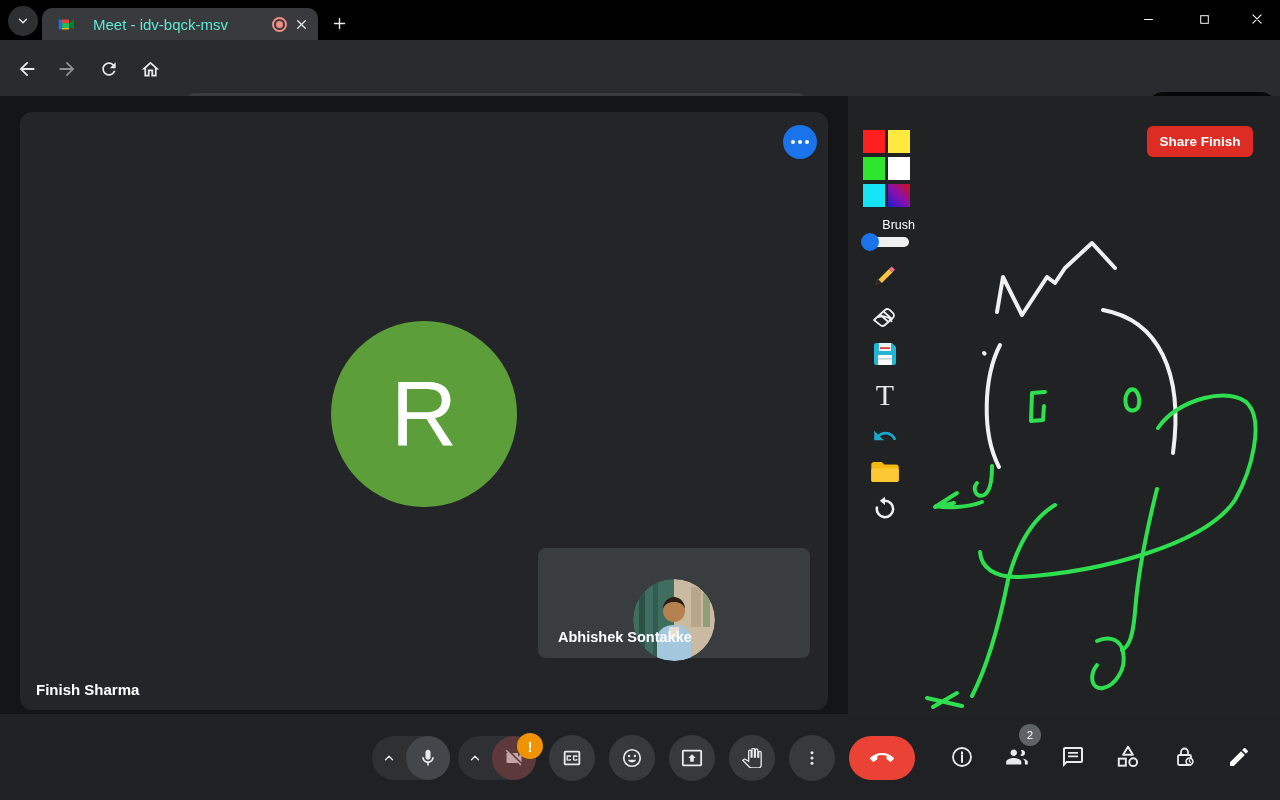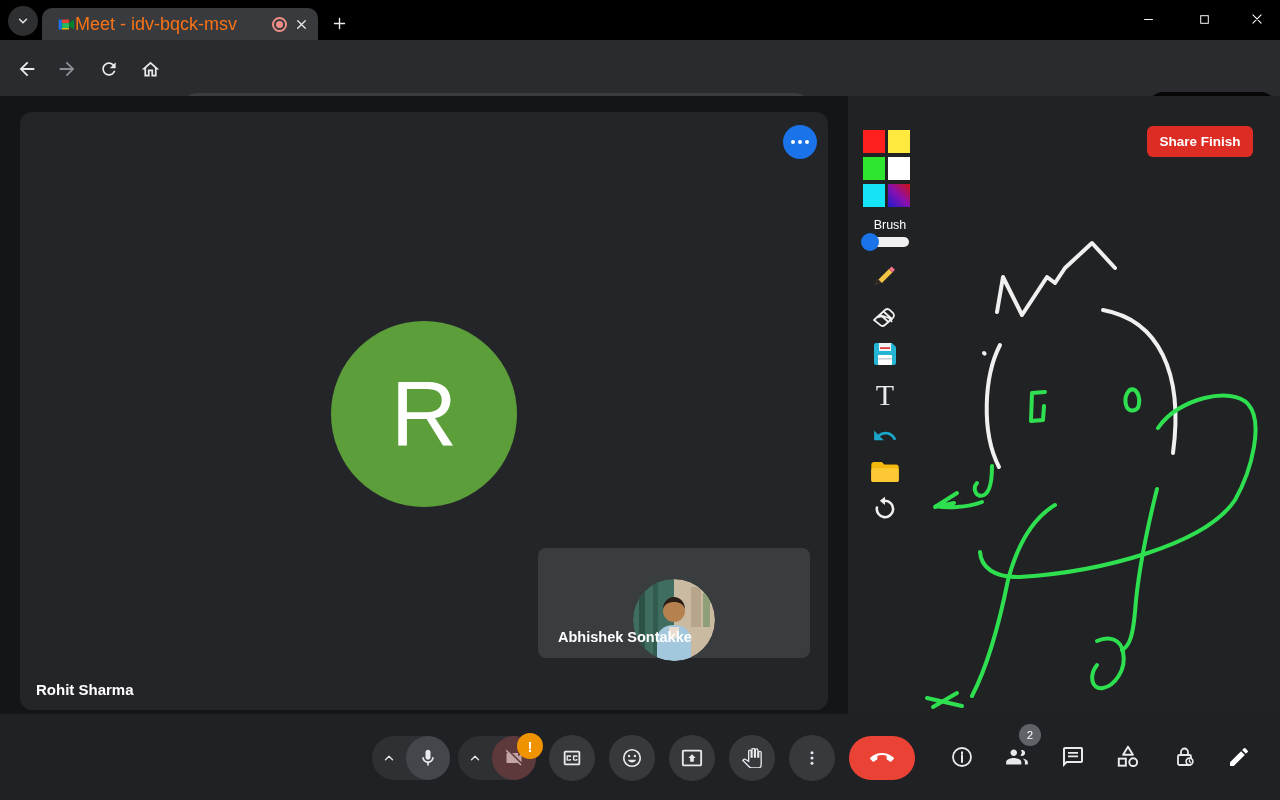--- a/index.html
+++ b/index.html
@@ -8,21 +8,21 @@
   #app { position:relative; width:1280px; height:800px; background:#000; }
   .abs { position:absolute; }
   svg { display:block; }
 
   
   .titlebar { left:0; top:0; width:1280px; height:40px; background:#000; }
   .tabsearch { left:8px; top:6px; width:30px; height:30px; border-radius:50%;
                background:#2e2f31; display:flex; align-items:center; justify-content:center; }
   .tab { left:42px; top:8px; width:276px; height:32px; background:#393a3d;
          border-radius:10px 10px 0 0; display:flex; align-items:center; padding:0 10px 0 16px; }
-  .tab-title { color:#f97316; font-size:18px; margin-left:0; flex:1;
+  .tab-title { color:#5eead4; font-size:15px; margin-left:18px; flex:1;
                white-space:nowrap; overflow:hidden; }
   .rec-dot { width:15px; height:15px; border-radius:50%; border:2px solid #ee8e86;
              display:flex; align-items:center; justify-content:center; margin-right:8px; }
   .rec-dot i { width:7px; height:7px; border-radius:50%; background:#ee8e86; }
   .newtab { left:326px; top:10px; width:26px; height:26px; display:flex;
             align-items:center; justify-content:center; }
   .wctl { top:0; width:46px; height:38px; display:flex; align-items:center; justify-content:center; }
 
   
   .toolbar { left:0; top:40px; width:1280px; height:56px; background:#2a2b2e; }
@@ -59,21 +59,21 @@
                display:flex; align-items:center; justify-content:center;
                color:#fff; font-size:92px; font-weight:400; }
   .mainname { left:16px; bottom:12px; color:#fff; font-size:15px; font-weight:600; }
   .pip { left:518px; top:436px; width:272px; height:110px; background:#3a3d40; border-radius:8px; }
   .pipavatar { left:95px; top:31px; width:82px; height:82px; border-radius:50%; overflow:hidden; }
   .pipname { left:20px; bottom:13px; color:#fff; font-size:14.5px; font-weight:600; }
 
   
   .board { left:848px; top:96px; width:432px; height:618px; background:#212224; }
   .swatch { width:22px; height:23px; }
-  .brushlbl { left:17px; top:122px; width:50px; text-align:center; color:#fff; font-size:12.5px; }
+  .brushlbl { left:17px; top:122px; width:50px; text-align:right; color:#fff; font-size:12.5px; }
   .slider-track { left:15px; top:141px; width:46px; height:10px; background:#f0f0f0; border-radius:5px; }
   .slider-thumb { left:13px; top:137px; width:18px; height:18px; border-radius:50%; background:#1a73e8; }
   .toolic { left:22px; width:30px; height:30px; display:flex; align-items:center; justify-content:center; }
   .ttool { color:#e8eaed; font-family:"Liberation Serif", serif; font-size:30px; line-height:1; }
   .shareboard { left:299px; top:30px; width:106px; height:31px; background:#dd2c23; border:none;
                 border-radius:6px; color:#fff; font-size:13.5px; font-weight:bold;
                 font-family:"Liberation Sans", sans-serif; }
 
   
   .bbar { left:0; top:714px; width:1280px; height:86px; background:#1f2124; }
@@ -247,21 +247,21 @@
   <div class="abs stage">
     <div class="abs tile">
       <div class="abs moreblue">
           <i></i>
           <i></i>
           <i></i>
         </div>
       <div class="abs bigavatar">
         <span>R</span>
       </div>
-      <div class="abs mainname">Rohit Sharma</div>
+      <div class="abs mainname">Finish Sharma</div>
 
       <div class="abs pip">
         <div class="abs pipavatar">
           <svg width="82" height="82" viewBox="0 0 82 82">
             <defs>
                 <clipPath id="pc">
                   <circle cx="41" cy="41" r="41"></circle>
                 </clipPath>
               </defs>
             <g clip-path="url(#pc)">

